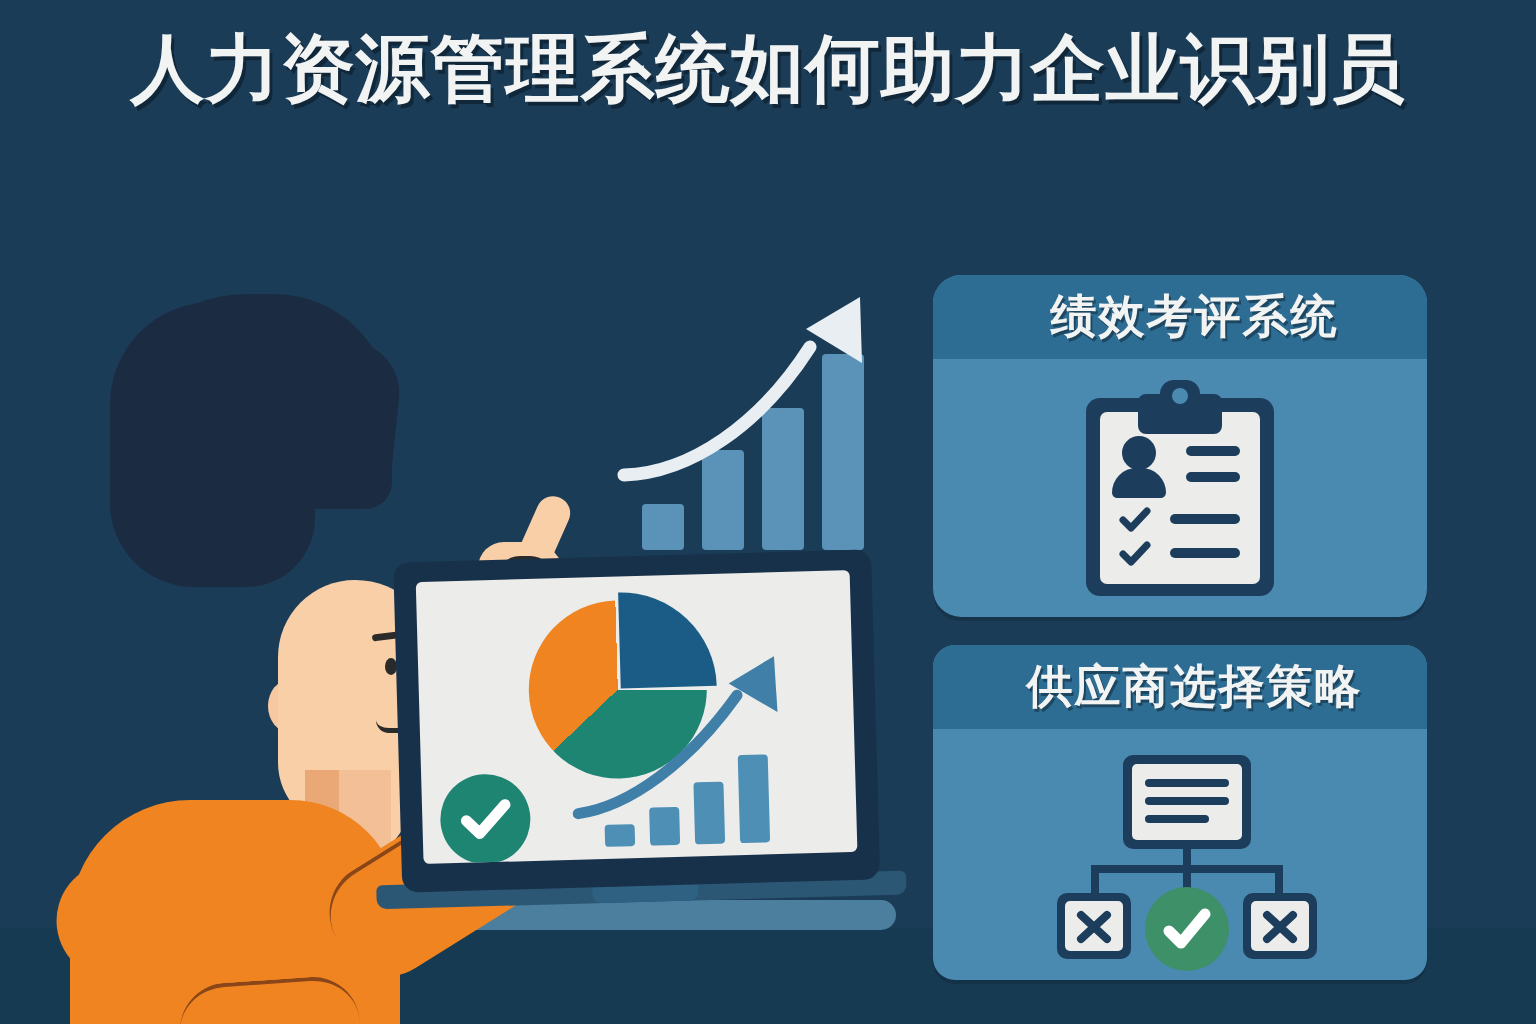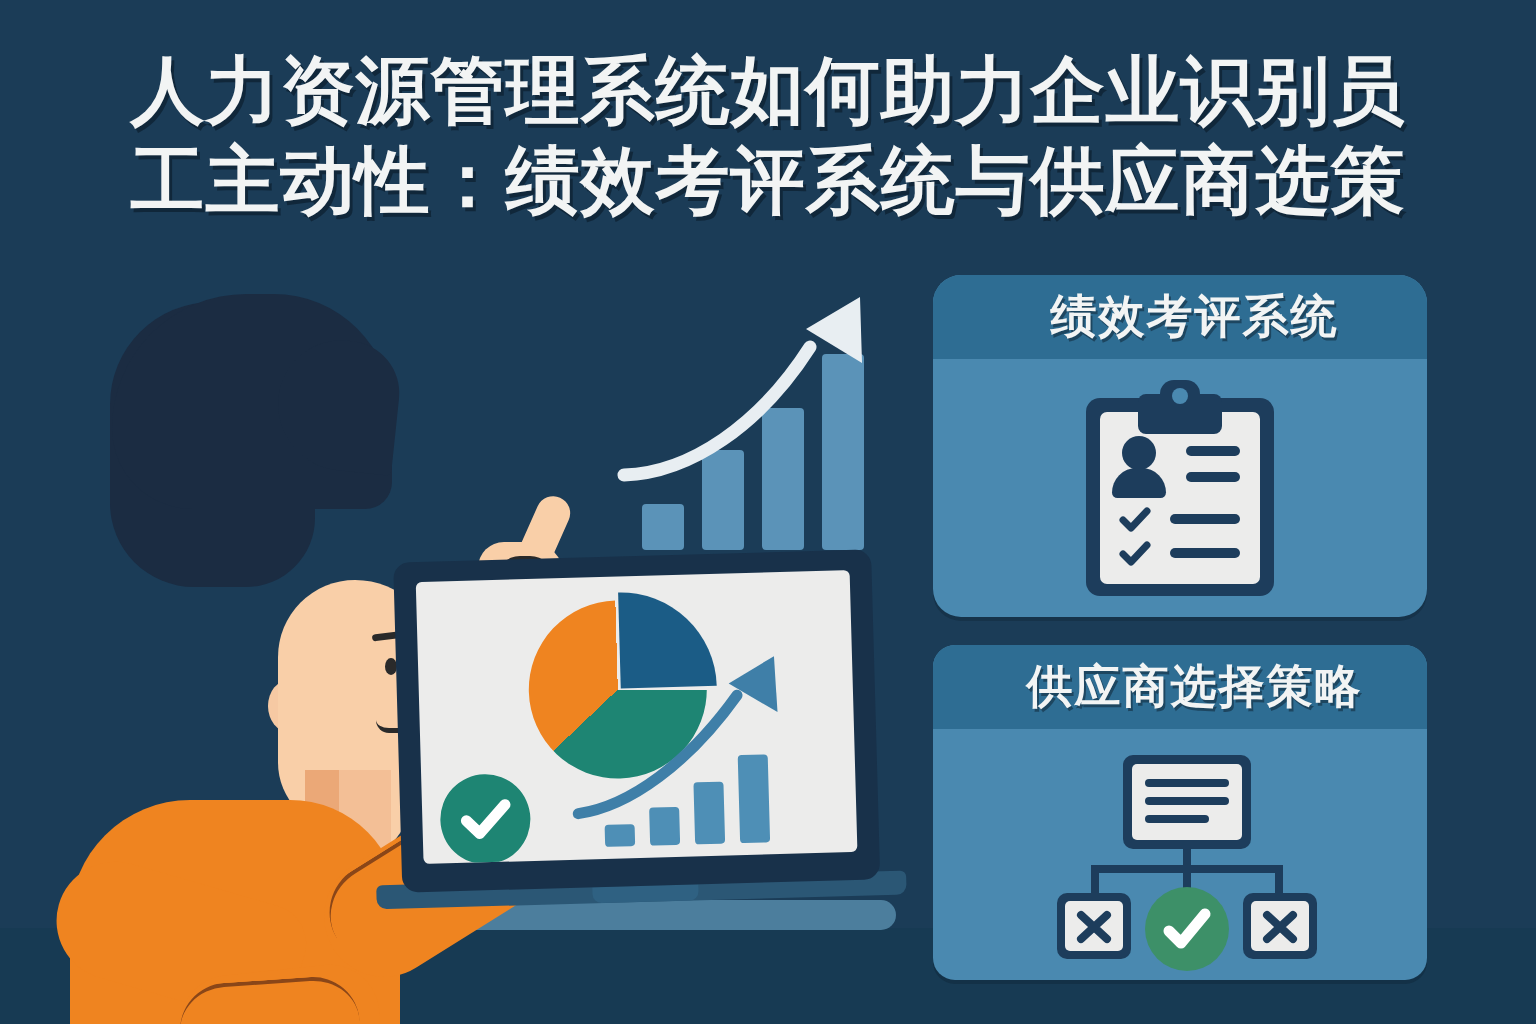--- a/index.html
+++ b/index.html
@@ -6,21 +6,21 @@
   body{
     width:1536px;height:1024px;overflow:hidden;
     background:#1b3c57;
     font-family:"Liberation Sans","DejaVu Sans",sans-serif;
     position:relative;
   }
   #stage{position:absolute;inset:0;width:1536px;height:1024px;}
 
   
   .title-block{
-    position:absolute;left:0;top:54px;width:1536px;
+    position:absolute;left:0;top:32px;width:1536px;
     text-align:center;
     padding:0 32px;
     box-sizing:border-box;
   }
   .title-line{
     display:block;
     color:#f2f4f4;
     font-size:74px;
     font-weight:bold;
     line-height:1.0;
@@ -272,21 +272,20 @@
     position:absolute;background:#3d9068;border-radius:50%;
   }
 </style>
 </head>
 <body>
 
 <div id="stage">
 
   <div class="title-block">
     <span class="title-line">人力资源管理系统如何助力企业识别员</span>
-    <span class="title-line">工主动性：绩效考评系统与供应商选策</span>
   </div>
 
   <div class="desk-plane"></div>
   <div class="desk-bar"></div>
 
   <div class="growth">
     <div class="g-bar" style="left:32px;width:42px;height:46px;"></div>
     <div class="g-bar" style="left:92px;width:42px;height:100px;"></div>
     <div class="g-bar" style="left:152px;width:42px;height:142px;"></div>
     <div class="g-bar" style="left:212px;width:42px;height:196px;"></div>

